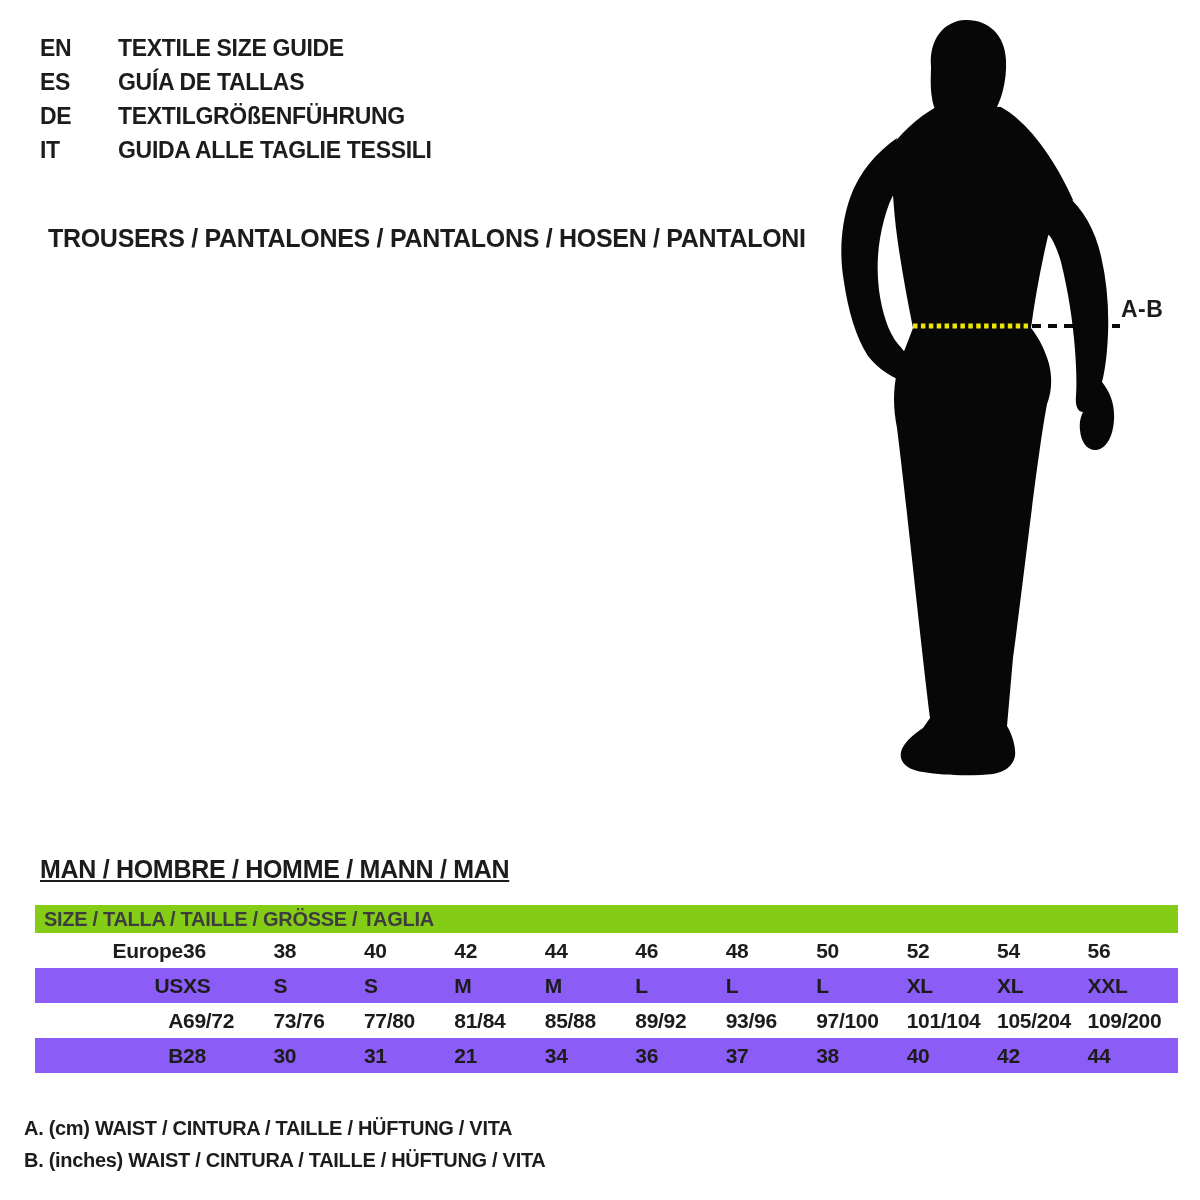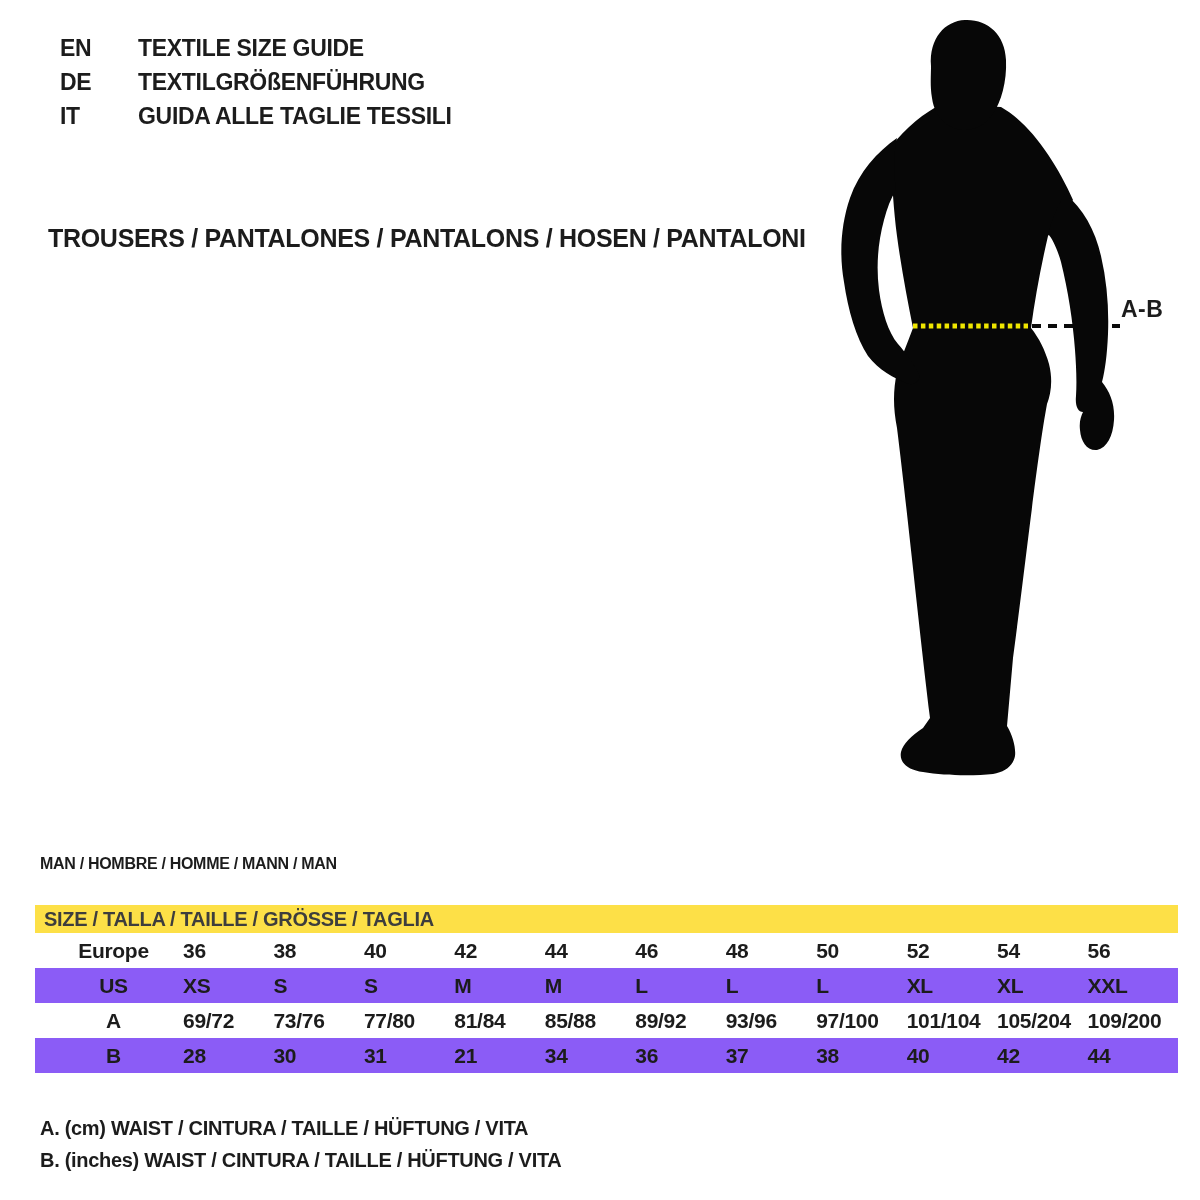--- a/index.html
+++ b/index.html
@@ -9,74 +9,78 @@
     font-family: "Liberation Sans", sans-serif;
     color: #1c1c1c;
     position: relative;
     overflow: hidden;
     letter-spacing: -0.3px;
   }
   .abs { position: absolute; }
 
   
   .lang-block { left: 40px; top: 31px; }
-  .lang-row { display: flex; line-height: 34px; font-size: 23px; font-weight: bold; margin-left: 20px; }
+  .lang-row { display: flex; line-height: 34px; font-size: 23px; font-weight: bold; }
   .lang-code { width: 78px; flex: 0 0 78px; }
   .lang-label { white-space: nowrap; }
 
   
   .category-title {
     left: 48px; top: 224px;
     font-size: 25px; font-weight: bold; white-space: nowrap;
   }
 
   
   .figure-svg { left: 835px; top: 8px; width: 300px; height: 770px; }
   .measure-label {
     left: 1121px; top: 296px;
     font-size: 23px; font-weight: bold; letter-spacing: 0.5px;
   }
 
   
   .section-title {
     left: 40px; top: 855px;
-    font-size: 16px; font-weight: bold; white-space: nowrap;
+    font-size: 25px; font-weight: bold; white-space: nowrap; text-decoration: underline;
   }
 
   
   .size-table { left: 35px; top: 905px; width: 1143px; }
   .thead {
-    background: #fde047;
+    background: #84cc16;
     color: #3d3d3d;
     height: 28px; line-height: 28px;
     padding-left: 9px;
     font-size: 20px; font-weight: bold;
     box-sizing: border-box;
   }
   .trow {
     display: grid;
     grid-template-columns: 148px repeat(11, 1fr);
     height: 35px; line-height: 35px;
     font-size: 21px; font-weight: bold;
   }
   .trow.alt { background: #8b5cf6; }
-  .tlabel { padding-left: 9px; text-align: center; }
+  .tlabel { padding-left: 9px; text-align: right; }
   .tcell { text-align: left; }
 
   
-  .footnotes { left: 40px; top: 1112px; }
+  .footnotes { left: 24px; top: 1112px; }
   .footnote { font-size: 20px; font-weight: bold; line-height: 32px; white-space: nowrap; }
 </style>
 </head>
 <body>
 
 <div class="abs lang-block">
   <div class="lang-row">
     <span class="lang-code">EN</span>
     <span class="lang-label">TEXTILE SIZE GUIDE</span>
+  </div>
+  <div class="lang-row">
+    <span class="lang-code">ES</span>
+    <span class="lang-label">GUÍA DE TALLAS</span>
   </div>
   <div class="lang-row">
     <span class="lang-code">DE</span>
     <span class="lang-label">TEXTILGRÖßENFÜHRUNG</span>
   </div>
   <div class="lang-row">
     <span class="lang-code">IT</span>
     <span class="lang-label">GUIDA ALLE TAGLIE TESSILI</span>
   </div>
 </div>

